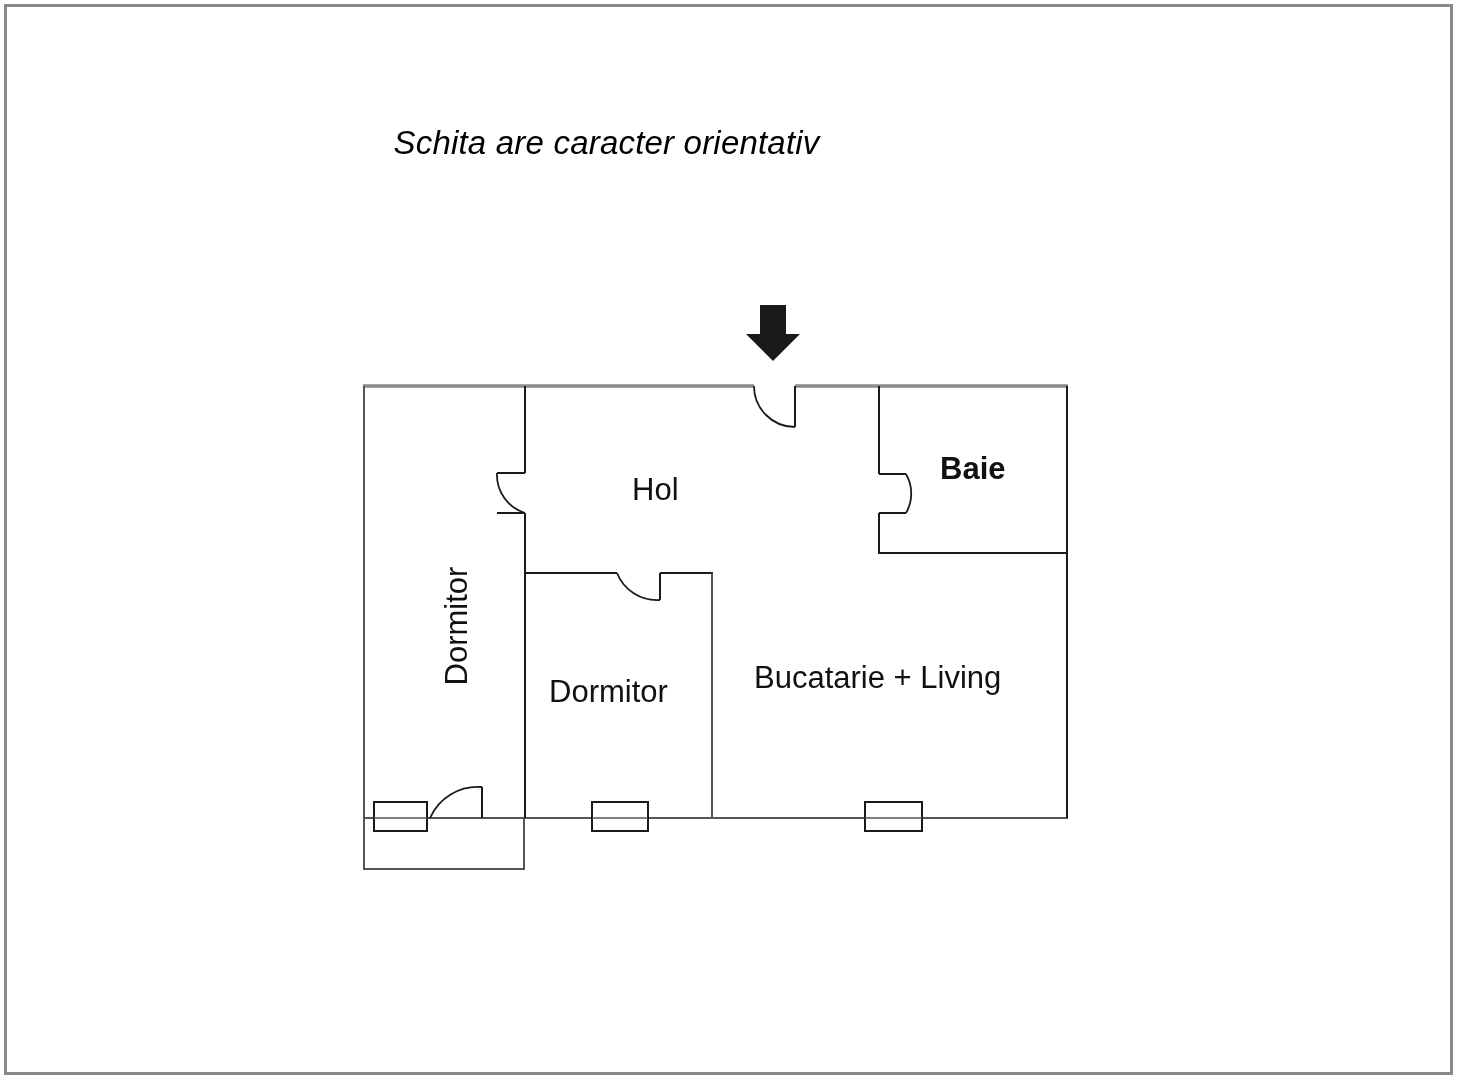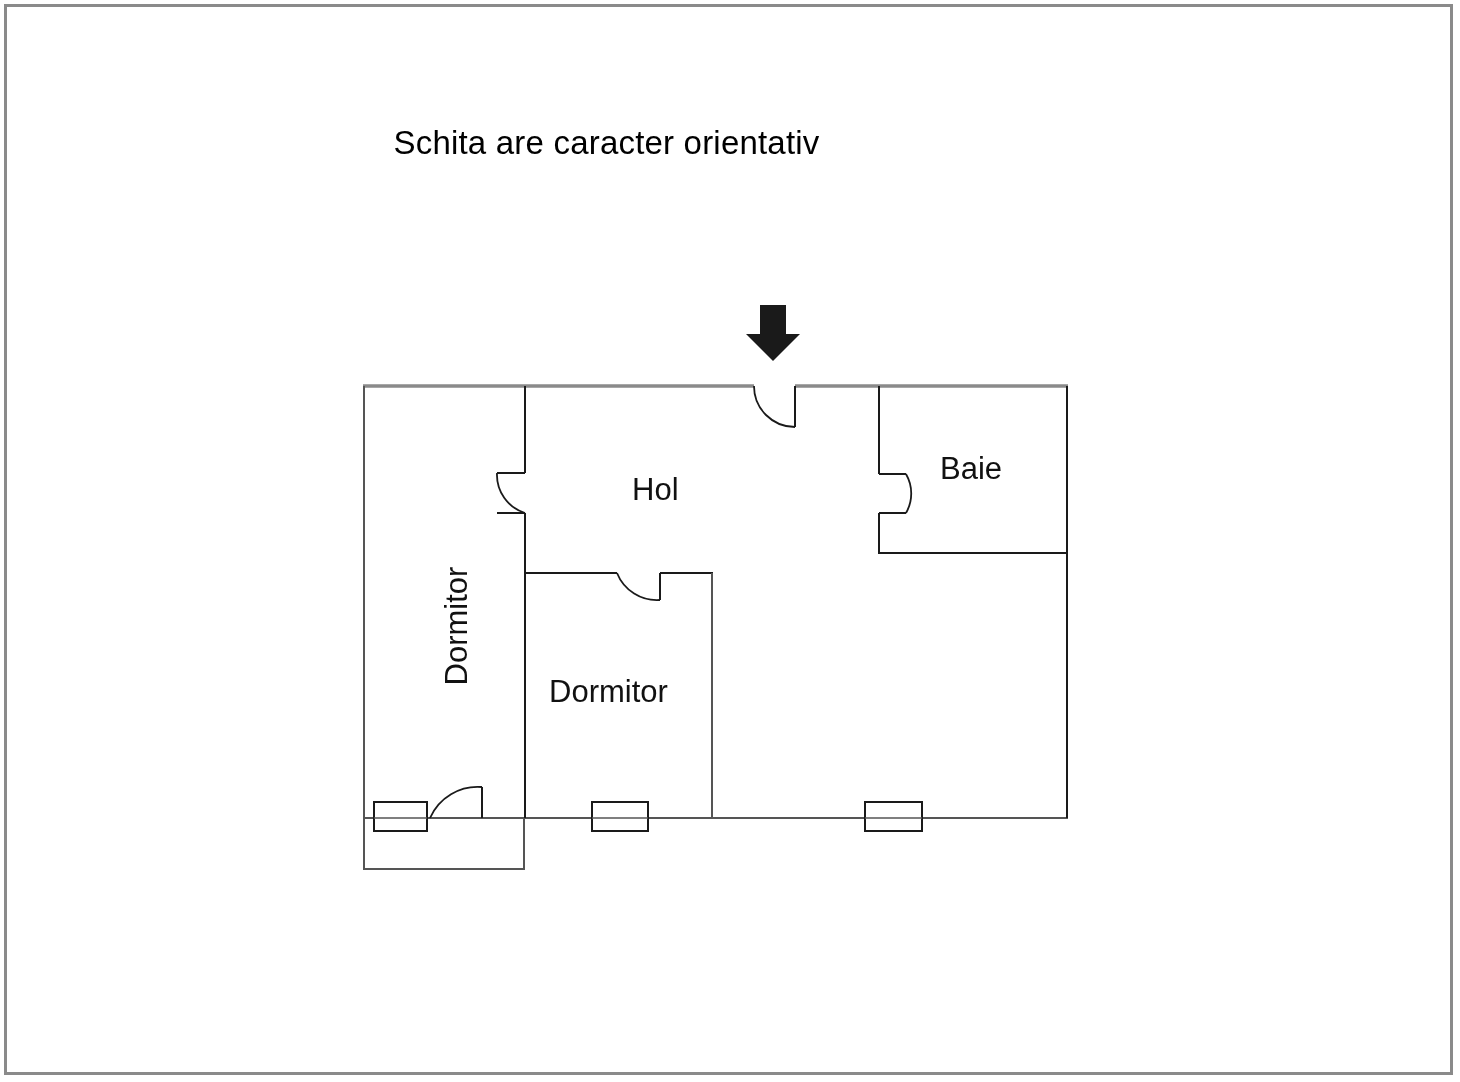--- a/index.html
+++ b/index.html
@@ -31,34 +31,35 @@
   #title {
     position: absolute;
     left: 0;
     top: 124px;
     width: 1213px;
     text-align: center;
     font-size: 33px;
     color: #000000;
     letter-spacing: 0.2px;
     white-space: nowrap;
+    font-style: italic;
   }
   #plan-svg {
     position: absolute;
     left: 0;
     top: 0;
   }
   .room-label {
     position: absolute;
     font-size: 31px;
     color: #111111;
     white-space: nowrap;
   }
   #label-hol     { left: 632px; top: 472px; }
-  #label-baie    { left: 940px; top: 451px; }
+  #label-baie    { left: 940px; top: 451px; font-weight: bold; }
   #label-buc     { left: 754px; top: 660px; }
   #label-dorm-2  { left: 549px; top: 674px; }
   #label-dorm-1 {
     left: 398px;
     top: 608px;
     transform: rotate(-90deg);
     transform-origin: center center;
   }
 </style>
 </head>
@@ -139,14 +140,15 @@
   </svg>
 
   <div class="room-label" id="label-dorm-1">Dormitor</div>
 
   <div class="room-label" id="label-hol">Hol</div>
 
   <div class="room-label" id="label-baie">Baie</div>
 
   <div class="room-label" id="label-dorm-2">Dormitor</div>
 
+  <div class="room-label" id="label-buc">Bucatarie + Living</div>
 
 </div>
 
 </body></html>

